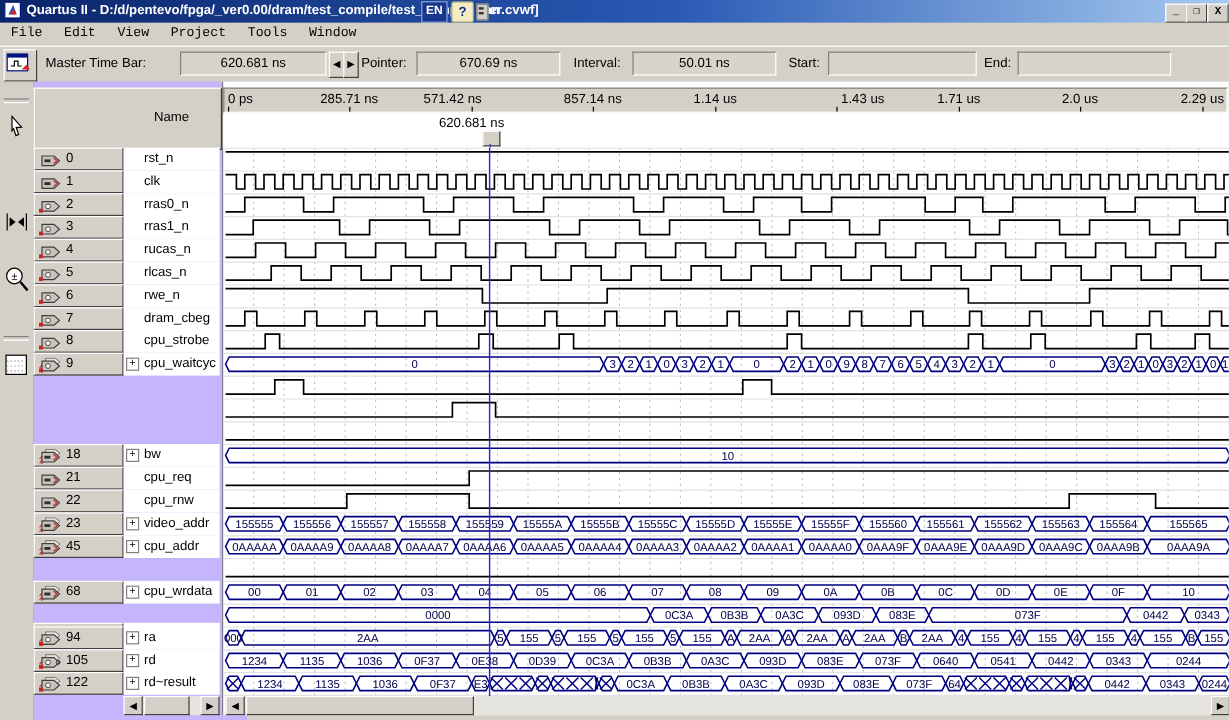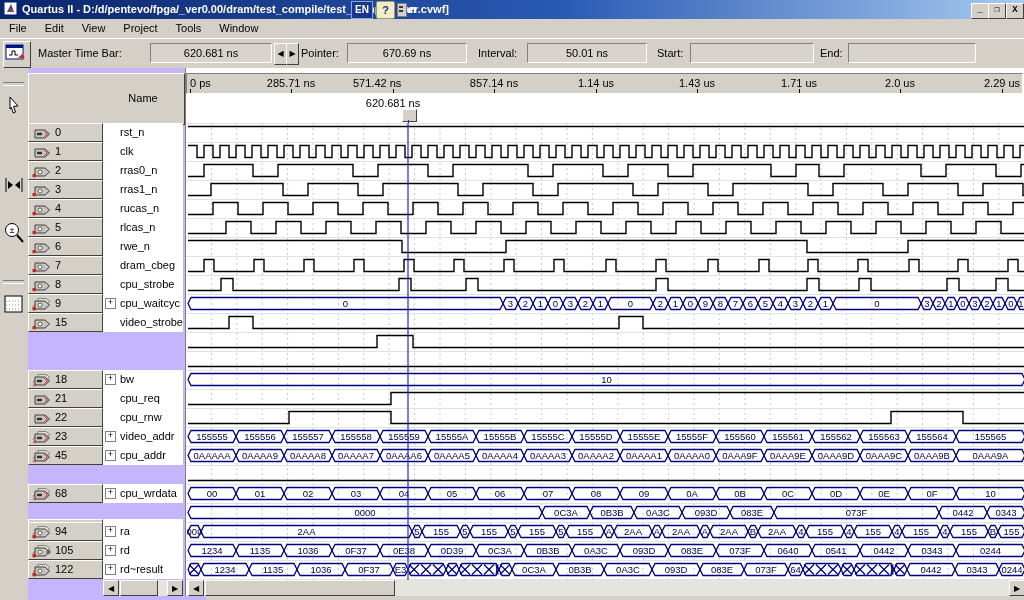--- a/index.html
+++ b/index.html
@@ -18,21 +18,21 @@
     border:1px solid #9a9a7a;color:#1a2a8c;text-align:center;line-height:16px;font-weight:bold;border-radius:2px;}
   .langbar-min{position:absolute;left:397px;top:3px;width:8px;height:12px;background:#d4d0c8;
     border:1px solid #808080;}
   .langbar-min:before{content:"";position:absolute;left:1px;top:2px;width:4px;height:2px;background:#333;}
   .langbar-min:after{content:"";position:absolute;left:1px;top:6px;width:4px;height:2px;background:#333;}
   .winbtn{position:absolute;top:3px;width:16px;height:14px;background:#d4d0c8;color:#000;
     border-top:1px solid #fff;border-left:1px solid #fff;border-right:1px solid #404040;border-bottom:1px solid #404040;
     text-align:center;line-height:12px;font-size:9px;font-weight:bold;font-family:"Liberation Mono",monospace;}
   
   .menubar{left:0;top:19px;width:1024px;height:19px;background:#d4d0c8;}
-  .menu-item{display:inline-block;padding:0 9px;line-height:19px;}
+  .menu-item{display:inline-block;padding:0 9px;line-height:19px;font-family:Liberation Mono, monospace;}
   .toolbar{left:0;top:38px;width:1024px;height:30px;background:#d4d0c8;
     border-top:1px solid #fff;border-bottom:1px solid #808080;}
   .tb-btn{position:absolute;left:3px;top:2px;width:26px;height:25px;
     border-top:1px solid #fff;border-left:1px solid #fff;border-right:1px solid #404040;border-bottom:1px solid #404040;
     background:#d4d0c8;}
   .tb-label{position:absolute;top:0;line-height:29px;white-space:nowrap;}
   .tb-field{position:absolute;top:4px;height:18px;line-height:18px;text-align:center;background:#d8d4cc;
     border-top:1px solid #808080;border-left:1px solid #808080;border-right:1px solid #fff;border-bottom:1px solid #fff;}
   .spinbtn{position:absolute;top:4px;width:11px;height:20px;background:#d4d0c8;text-align:center;line-height:20px;
     border-top:1px solid #fff;border-left:1px solid #fff;border-right:1px solid #404040;border-bottom:1px solid #404040;
@@ -286,33 +286,20 @@
             <circle cx="8" cy="7" r="2" fill="#ffffff" stroke="#404040" stroke-width="0.8"></circle>
             <rect x="0.5" y="9" width="3.2" height="3.2" fill="#cc2222"></rect>
           </svg>
           <span class="hnum">9</span>
         </div>
         <div class="ncell">
           <span class="plus">+</span>
           <span class="nlabel">cpu_waitcyc</span>
         </div>
       </div>
-      <div class="srow" style="top: 190px;">
-        <div class="handle">
-          <svg width="20" height="13" viewBox="0 0 20 13">
-            <path d="M3 3 H13 L17.5 7 L13 11 H3 Z" fill="#c8c4bc" stroke="#404040" stroke-width="1"></path>
-            <circle cx="8" cy="7" r="2" fill="#ffffff" stroke="#404040" stroke-width="0.8"></circle>
-            <rect x="0.5" y="9" width="3.2" height="3.2" fill="#cc2222"></rect>
-          </svg>
-          <span class="hnum">15</span>
-        </div>
-        <div class="ncell">
-          <span class="nlabel">video_strobe</span>
-        </div>
-      </div>
       <div class="srow" style="top: 247px; text-decoration: underline;">
         <div class="handle">
           <svg width="20" height="13" viewBox="0 0 20 13">
             <path d="M6 0.5 H14 L18 3.5 L14 6.5 H6 Z" fill="#e4e0d8" stroke="#707070" stroke-width="0.8"></path>
             <path d="M1 12 L7 4 M2.5 12.5 L9.5 5.5 M1 8.5 L5 4" stroke="#cc2222" stroke-width="0.9" fill="none"></path>
             <path d="M3 3 H13 L17.5 7 L13 11 H3 Z" fill="#c8c4bc" stroke="#404040" stroke-width="1"></path>
             <rect x="5" y="5.8" width="5" height="2.4" fill="#303030"></rect>
             <path d="M12.5 4.5 L15.5 7 L12.5 9.5" fill="none" stroke="#cc2222" stroke-width="1"></path>
           </svg>
           <span class="hnum">18</span>
@@ -474,21 +461,21 @@
       <div class="tl-label" style="left: 3px;">0 ps</div>
       <div class="tl-tick" style="left: 3px;"></div>
       <div class="tl-label" style="left: 64px; width: 80px; text-align: center;">285.71 ns</div>
       <div class="tl-tick" style="left: 104px;"></div>
       <div class="tl-label" style="left: 166px; width: 80px; text-align: left;">571.42 ns</div>
       <div class="tl-tick" style="left: 206px;"></div>
       <div class="tl-label" style="left: 267px; width: 80px; text-align: center;">857.14 ns</div>
       <div class="tl-tick" style="left: 307px;"></div>
       <div class="tl-label" style="left: 369px; width: 80px; text-align: center;">1.14 us</div>
       <div class="tl-tick" style="left: 409px;"></div>
-      <div class="tl-label" style="left: 470px; width: 80px; text-align: center;">1.43 us</div>
+      <div class="tl-label" style="left: 470px; width: 80px; text-align: right;">1.43 us</div>
       <div class="tl-tick" style="left: 510px;"></div>
       <div class="tl-label" style="left: 572px; width: 80px; text-align: center;">1.71 us</div>
       <div class="tl-tick" style="left: 612px;"></div>
       <div class="tl-label" style="left: 673px; width: 80px; text-align: center;">2.0 us</div>
       <div class="tl-tick" style="left: 713px;"></div>
       <div class="tl-label" style="left: 775px; width: 80px; text-align: center;">2.29 us</div>
       <div class="tl-tick" style="left: 815px;"></div>
     </div>
   <div class="cursor-strip">
     <div class="cursor-label">620.681 ns</div>

